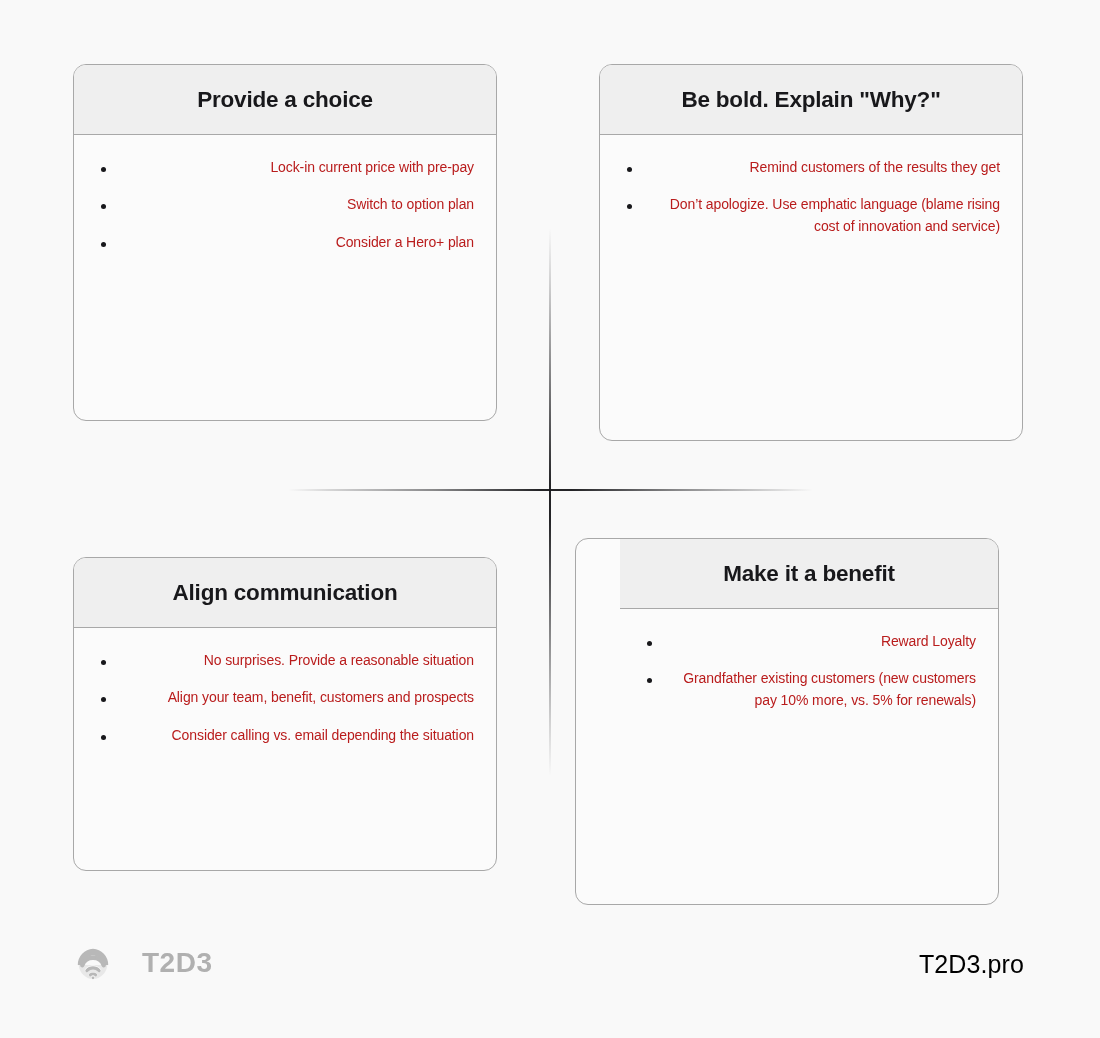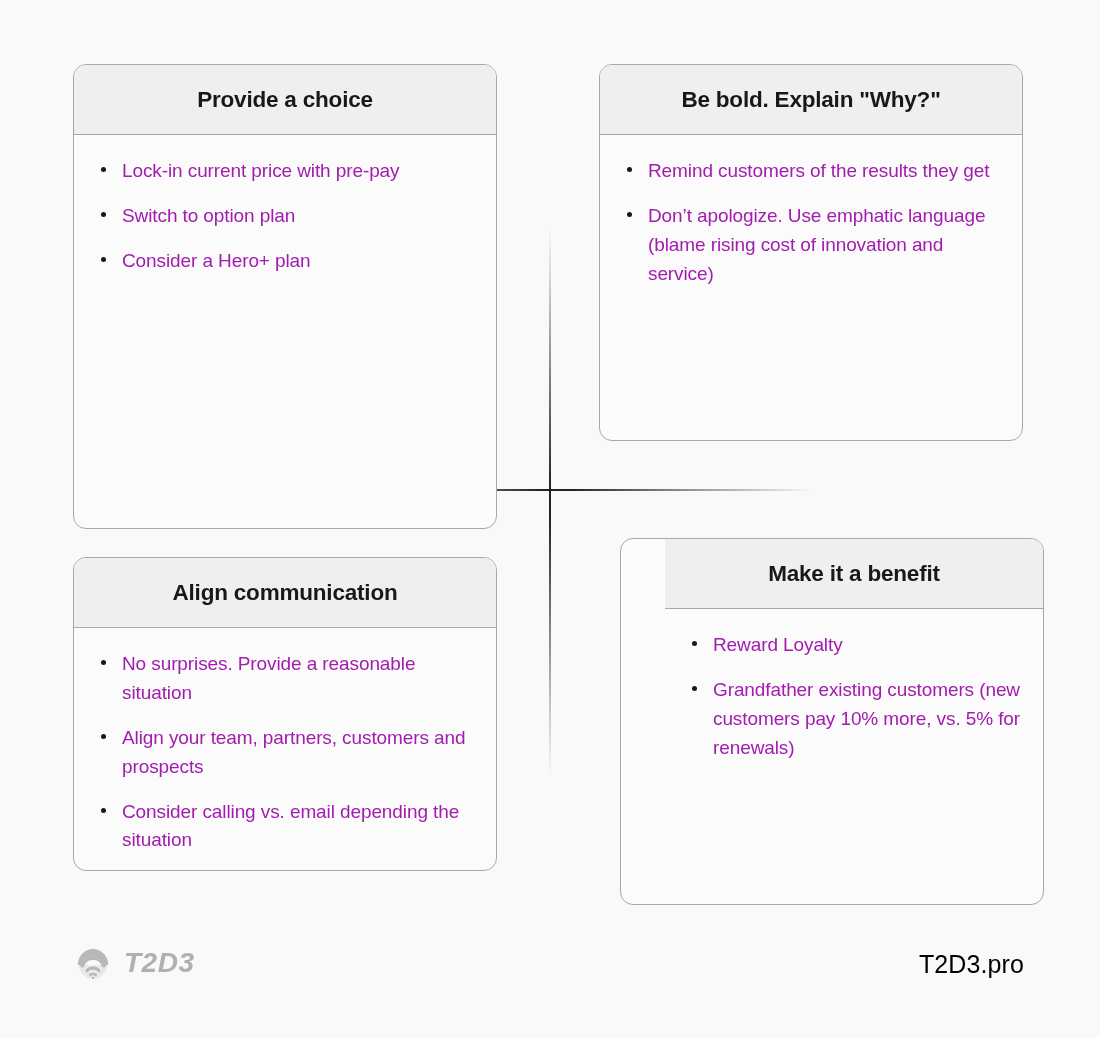--- a/index.html
+++ b/index.html
@@ -64,24 +64,24 @@
   
   .card {
     position: absolute;
     width: 424px;
     background: #fbfbfb;
     border: 1px solid #a8a8a8;
     border-radius: 13px;
     box-sizing: border-box;
     overflow: hidden;
   }
-  .card.tl { left: 73px;  top: 64px;  height: 465px; }
+  .card.tl { left: 73px;  top: 64px;  height: 357px; }
   .card.tr { left: 599px; top: 64px;  height: 377px; }
   .card.bl { left: 73px;  top: 557px; height: 314px; }
-  .card.br { left: 620px; top: 538px; height: 367px; padding-left: 44px; }
+  .card.br { left: 575px; top: 538px; height: 367px; padding-left: 44px; }
 
   .card-header {
     height: 70px;
     background: #efefef;
     border-bottom: 1px solid #a8a8a8;
     display: flex;
     align-items: center;
     justify-content: center;
     box-sizing: border-box;
   }
@@ -101,46 +101,46 @@
 
   ul.bullets {
     list-style: none;
     margin: 0;
     padding: 0;
   }
   ul.bullets li {
     position: relative;
     padding-left: 26px;
     margin-bottom: 16px;
-    font-size: 19px;
+    font-size: 14px;
     line-height: 1.52;
-    color: #a21caf;
+    color: #b91c1c;
     letter-spacing: -0.1px;
+    text-align: right;
   }
   ul.bullets li:last-child { margin-bottom: 0; }
   ul.bullets li::before {
     content: "";
     position: absolute;
     left: 5px;
     top: 10px;
     width: 5px;
     height: 5px;
     border-radius: 50%;
     background: #18181b;
   }
 
   
   .footer-logo {
     position: absolute;
     left: 74px;
     top: 944px;
     display: flex;
     align-items: center;
-    gap: 12px;
-    font-style: italic;
+    gap: 30px;
   }
   .logo-mark {
     width: 38px;
     height: 38px;
     display: block;
   }
   .logo-word {
     font-size: 28px;
     font-weight: bold;
     color: #b0b0b0;
@@ -190,21 +190,21 @@
     </div>
   </div>
 
   <div class="card bl">
     <div class="card-header">
       <div class="card-title">Align communication</div>
     </div>
     <div class="card-body">
       <ul class="bullets">
         <li>No surprises. Provide a reasonable situation</li>
-        <li>Align your team, partners, customers and prospects</li>
+        <li>Align your team, benefit, customers and prospects</li>
         <li>Consider calling vs. email depending the situation</li>
       </ul>
     </div>
   </div>
 
   <div class="card br">
     <div class="card-header">
       <div class="card-title">Make it a benefit</div>
     </div>
     <div class="card-body">

